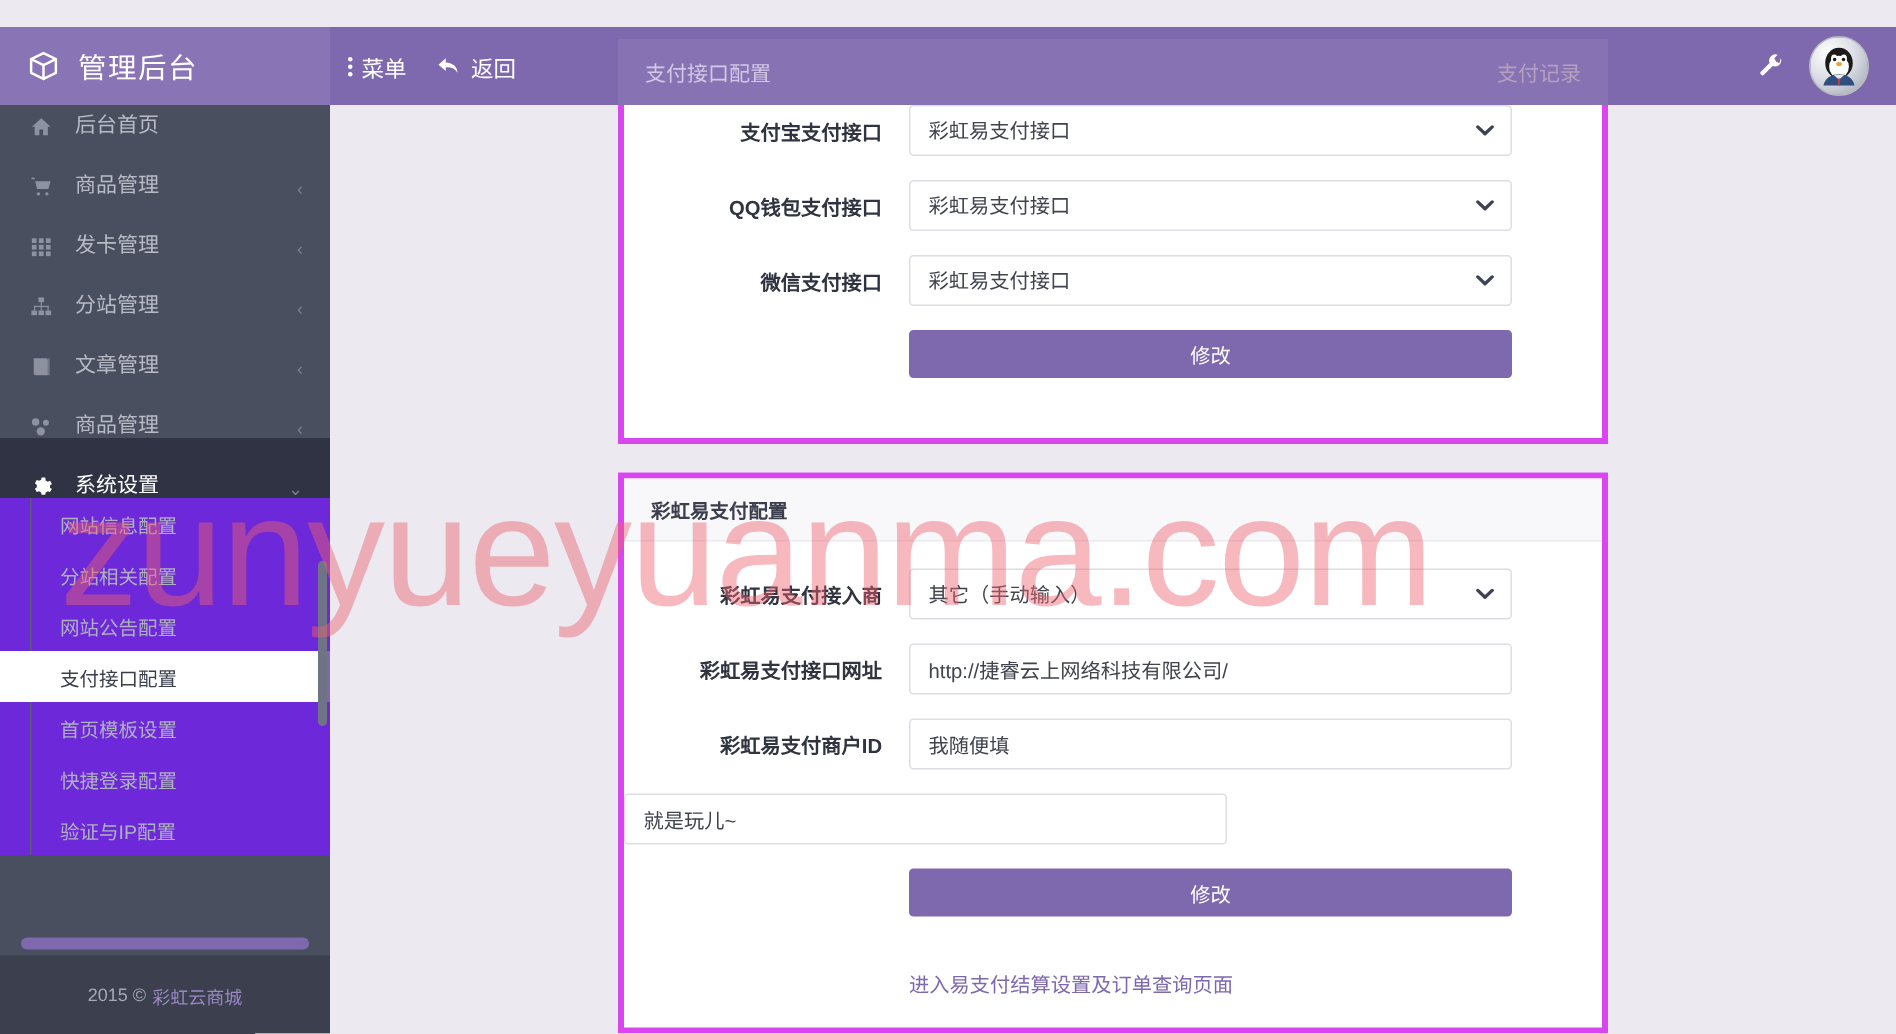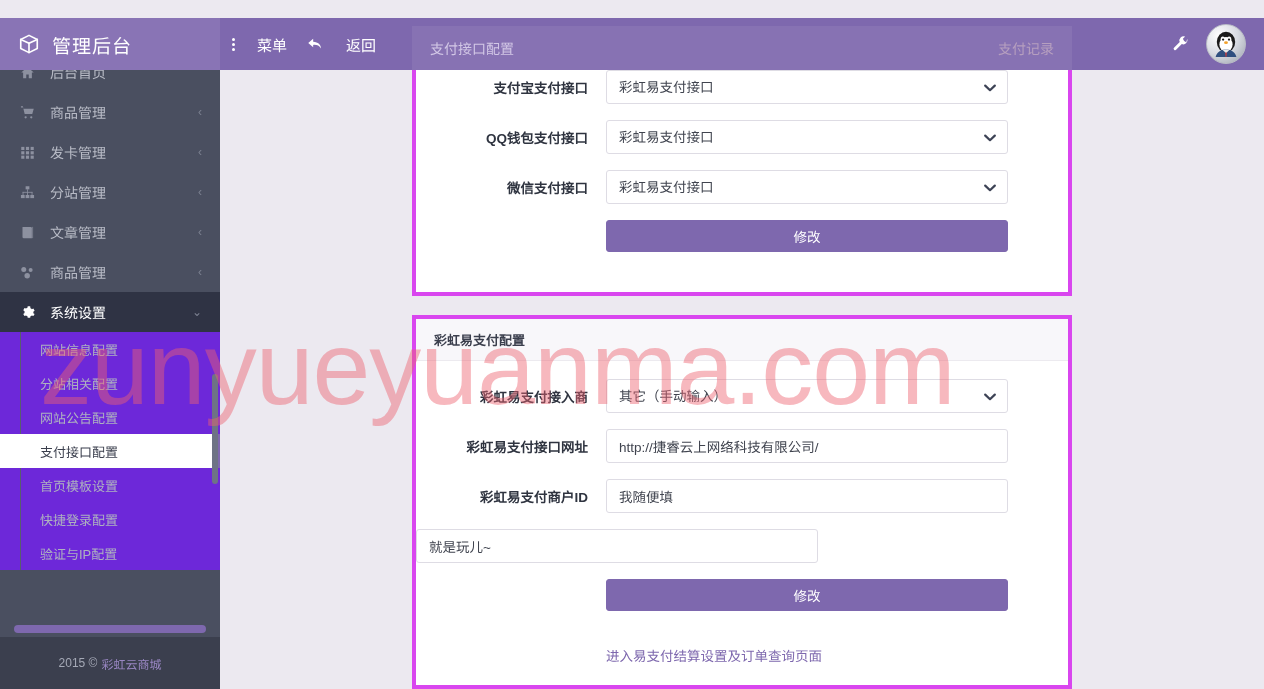--- a/index.html
+++ b/index.html
@@ -23,21 +23,21 @@
     background: #8974b5; display: flex; align-items: center; gap: 12px;
     padding-left: 18px; color: #ffffff;
   }
   .brand-title { font-size: 19px; letter-spacing: 1px; color: #ffffff; }
   .cube-icon { width: 22px; height: 22px; display:block; }
 
   .topbar-left-tools {
     position: absolute; left: 232px; top: 0; height: 52px;
     display: flex; align-items: center; gap: 20px; color: #fff; font-size: 15px;
   }
-  .tool-link { display: flex; align-items: center; gap: 22px; color: #fff; cursor: pointer; }
+  .tool-link { display: flex; align-items: center; gap: 6px; color: #fff; cursor: pointer; }
   .dots-icon { display: flex; flex-direction: column; gap: 2px; align-items: center; }
   .dots-icon i { width: 3px; height: 3px; background: #fff; display: block; border-radius: 50%; }
   .back-icon { width: 17px; height: 15px; display: block; }
 
   
   .tabstrip {
     position: absolute; left: 412px; top: 8px; width: 660px; height: 44px;
     background: rgba(255,255,255,0.07);
     display: flex; align-items: center; justify-content: space-between;
     padding: 0 18px;
@@ -59,21 +59,21 @@
   }
   .avatar svg { display: block; }
 
   
   .sidebar {
     position: absolute; left: 0; top: 52px; width: 220px; height: 637px;
     background: #4a4f60; z-index: 20; overflow: hidden;
   }
   .menu { list-style: none; margin: 0; padding: 0; }
   .menu-item {
-    display: flex; align-items: center; height: 40px; padding: 0 18px;
+    display: flex; align-items: flex-end; height: 40px; padding: 0 18px;
     color: #b8bbc6; font-size: 14px; cursor: pointer; position: relative;
   }
   .menu-item .mi-icon {
     width: 18px; margin-right: 14px; display: flex; align-items: center;
     justify-content: center; color: #8d91a0;
   }
   .menu-item .mi-icon svg { display: block; }
   .menu-item .mi-label { flex: 1; }
   .menu-item .mi-caret { color: #7b8090; font-size: 12px; line-height: 1; }
   .menu-item.expanded { background: #2f3344; color: #ffffff; }

